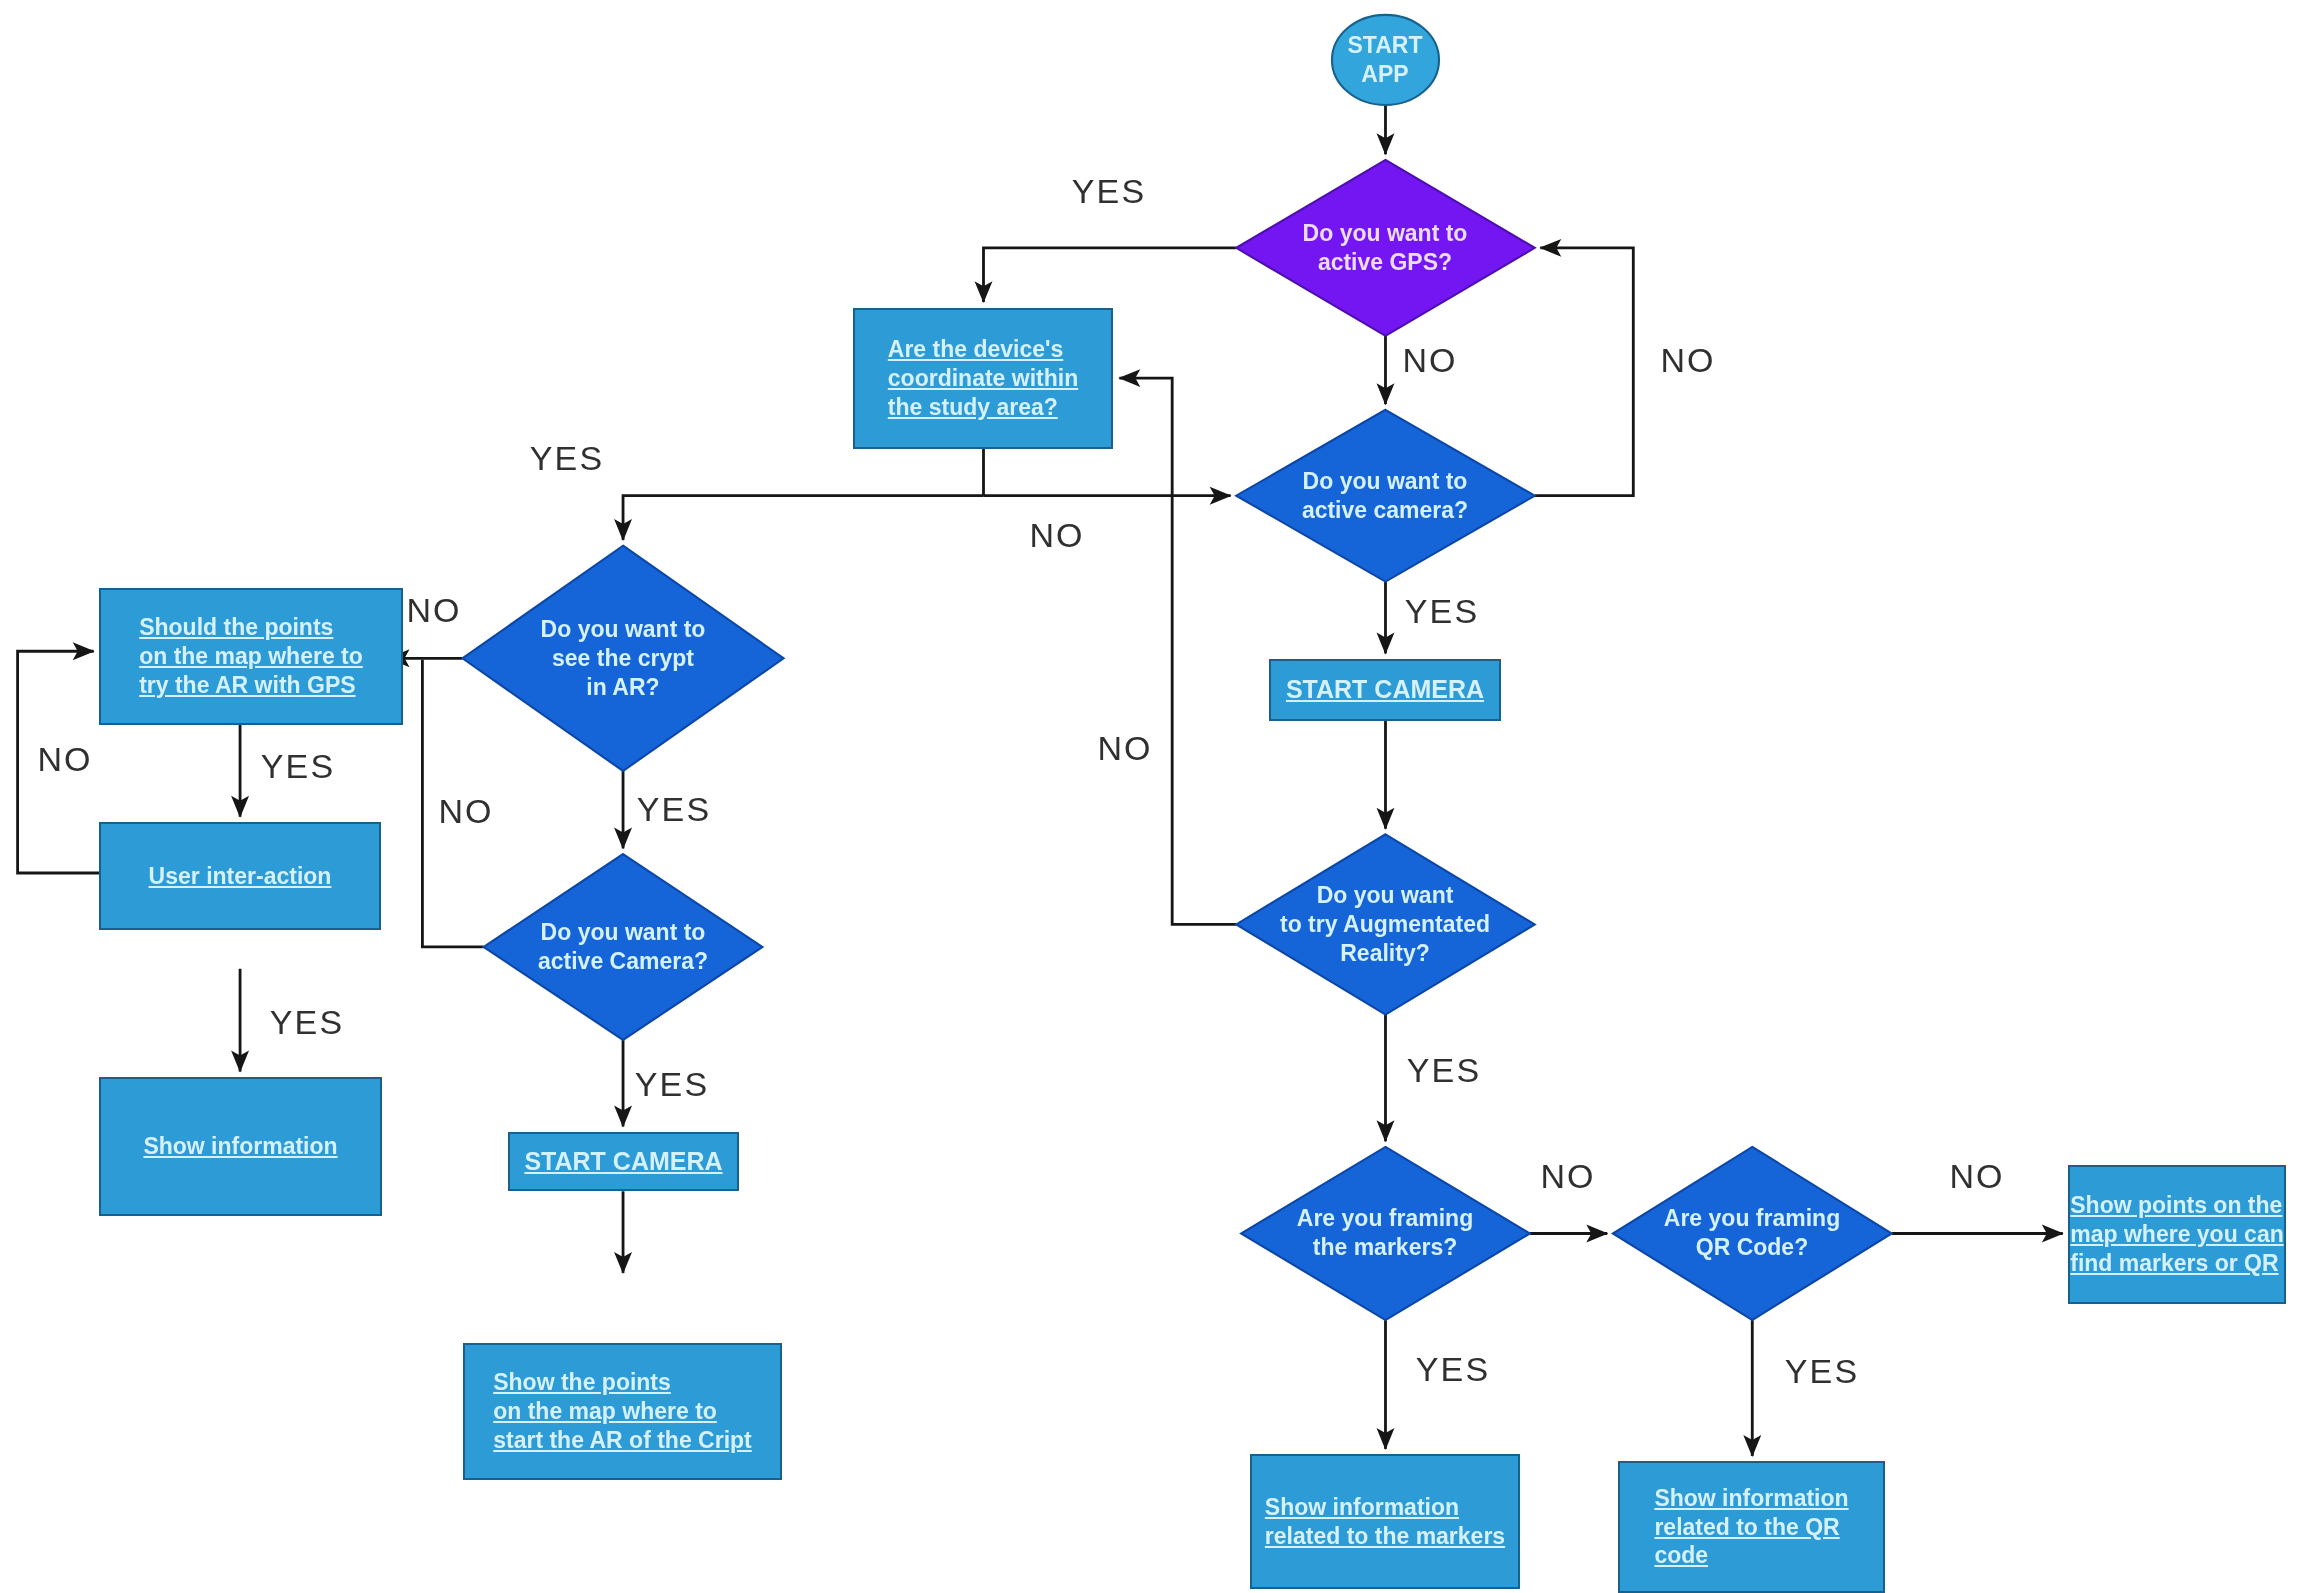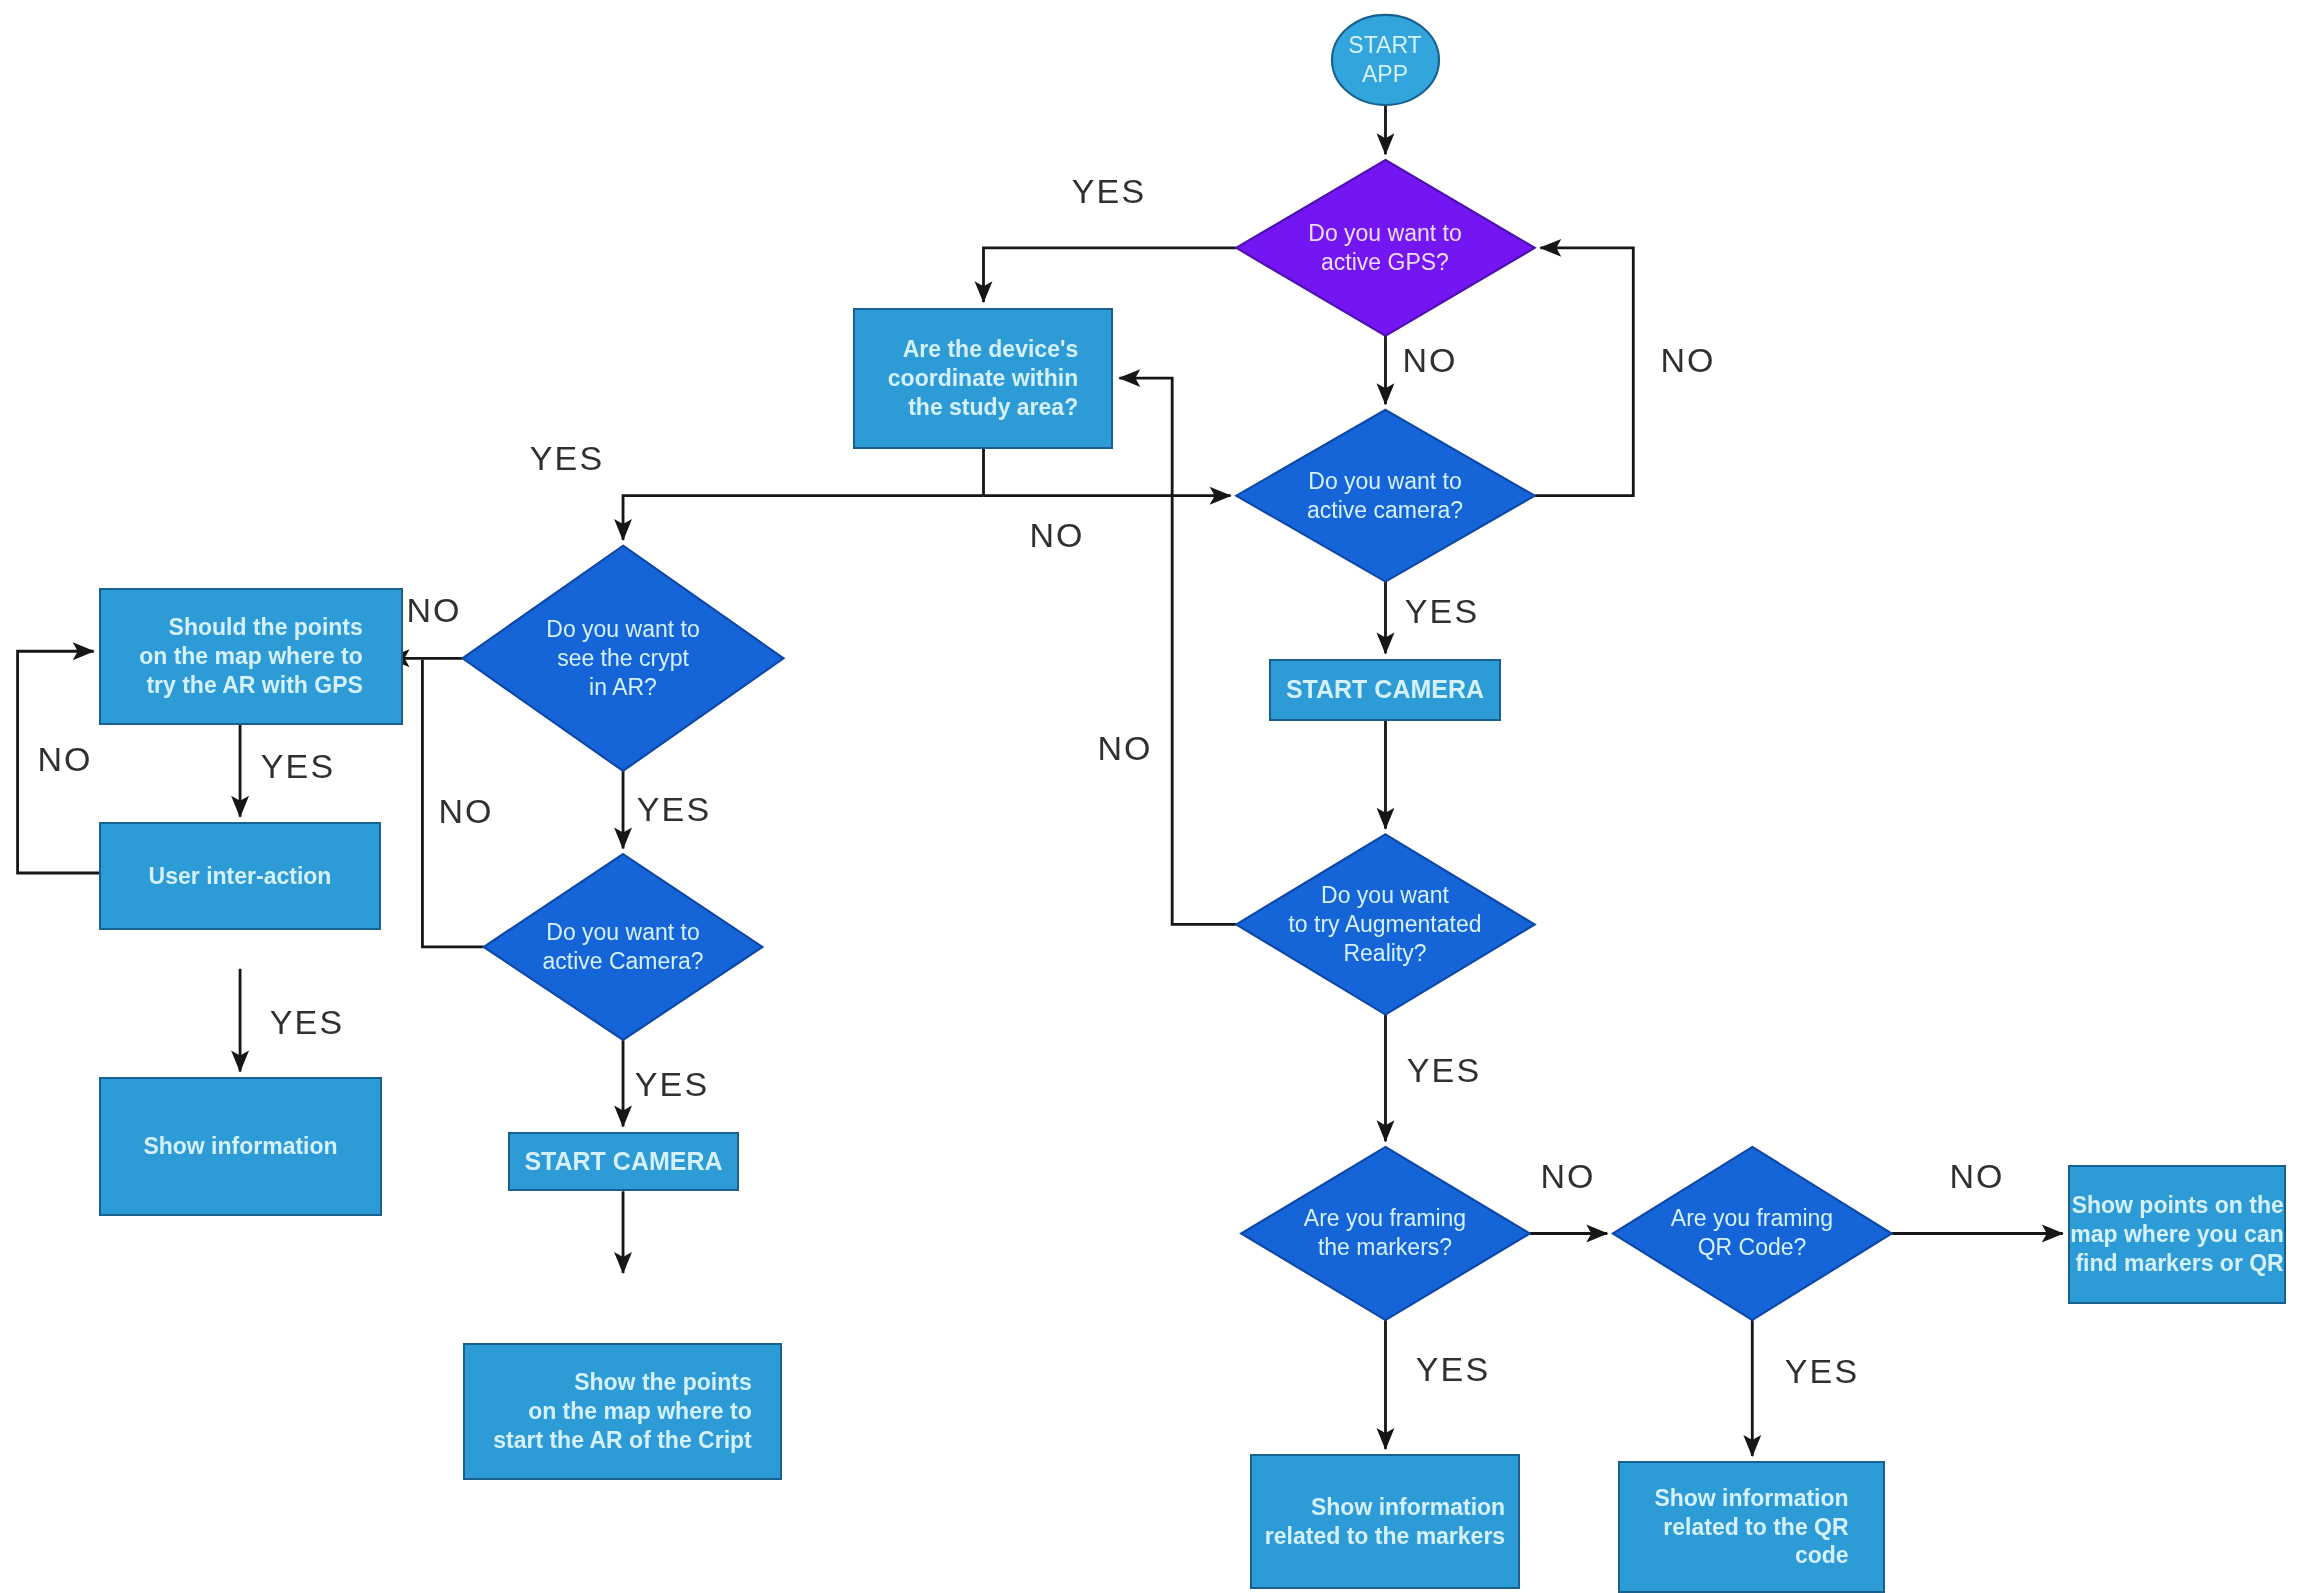--- a/index.html
+++ b/index.html
@@ -11,28 +11,28 @@
     --edge_color:#161616; --label_color:#303030; --canvas_bg:#ffffff;
   }
   html,body{margin:0;padding:0;}
   body{background:var(--canvas_bg);font-family:"Liberation Sans",sans-serif;}
   #canvas{position:relative;width:2319px;height:1594px;background:var(--canvas_bg);overflow:hidden;}
   #edge-layer{position:absolute;left:0;top:0;}
   .box{
     position:absolute;box-sizing:border-box;
     background:var(--process_fill);border:2.1px solid var(--process_border);
     display:flex;align-items:center;justify-content:center;
-    text-align:right;white-space:pre-line;
-    color:var(--node_text);font-weight:bold;font-size:23px;line-height:1.25;
+    text-align:left;white-space:pre-line;
+    color:var(--node_text);font-weight:bold;font-size:23px;line-height:1.25;text-decoration:underline;
   }
   .ntext{
     position:absolute;transform:translate(-50%,-50%);
     display:flex;align-items:center;justify-content:center;
     text-align:center;white-space:pre-line;
-    color:var(--node_text);font-weight:normal;font-size:23px;line-height:1.25;
+    color:var(--node_text);font-weight:bold;font-size:23px;line-height:1.25;
   }
   .ntext.gps{color:var(--gps_text);}
   .elabel{
     position:absolute;transform:translate(-50%,-50%);
     color:var(--label_color);font-size:34px;letter-spacing:2.1px;font-weight:400;
     white-space:nowrap;
   }
   .shape-diamond{fill:var(--decision_fill);stroke:var(--decision_border);stroke-width:3;}
   .shape-gps{fill:var(--gps_fill);stroke:var(--gps_border);stroke-width:3;}
   .shape-start{fill:var(--start_fill);stroke:var(--start_border);stroke-width:3;}

